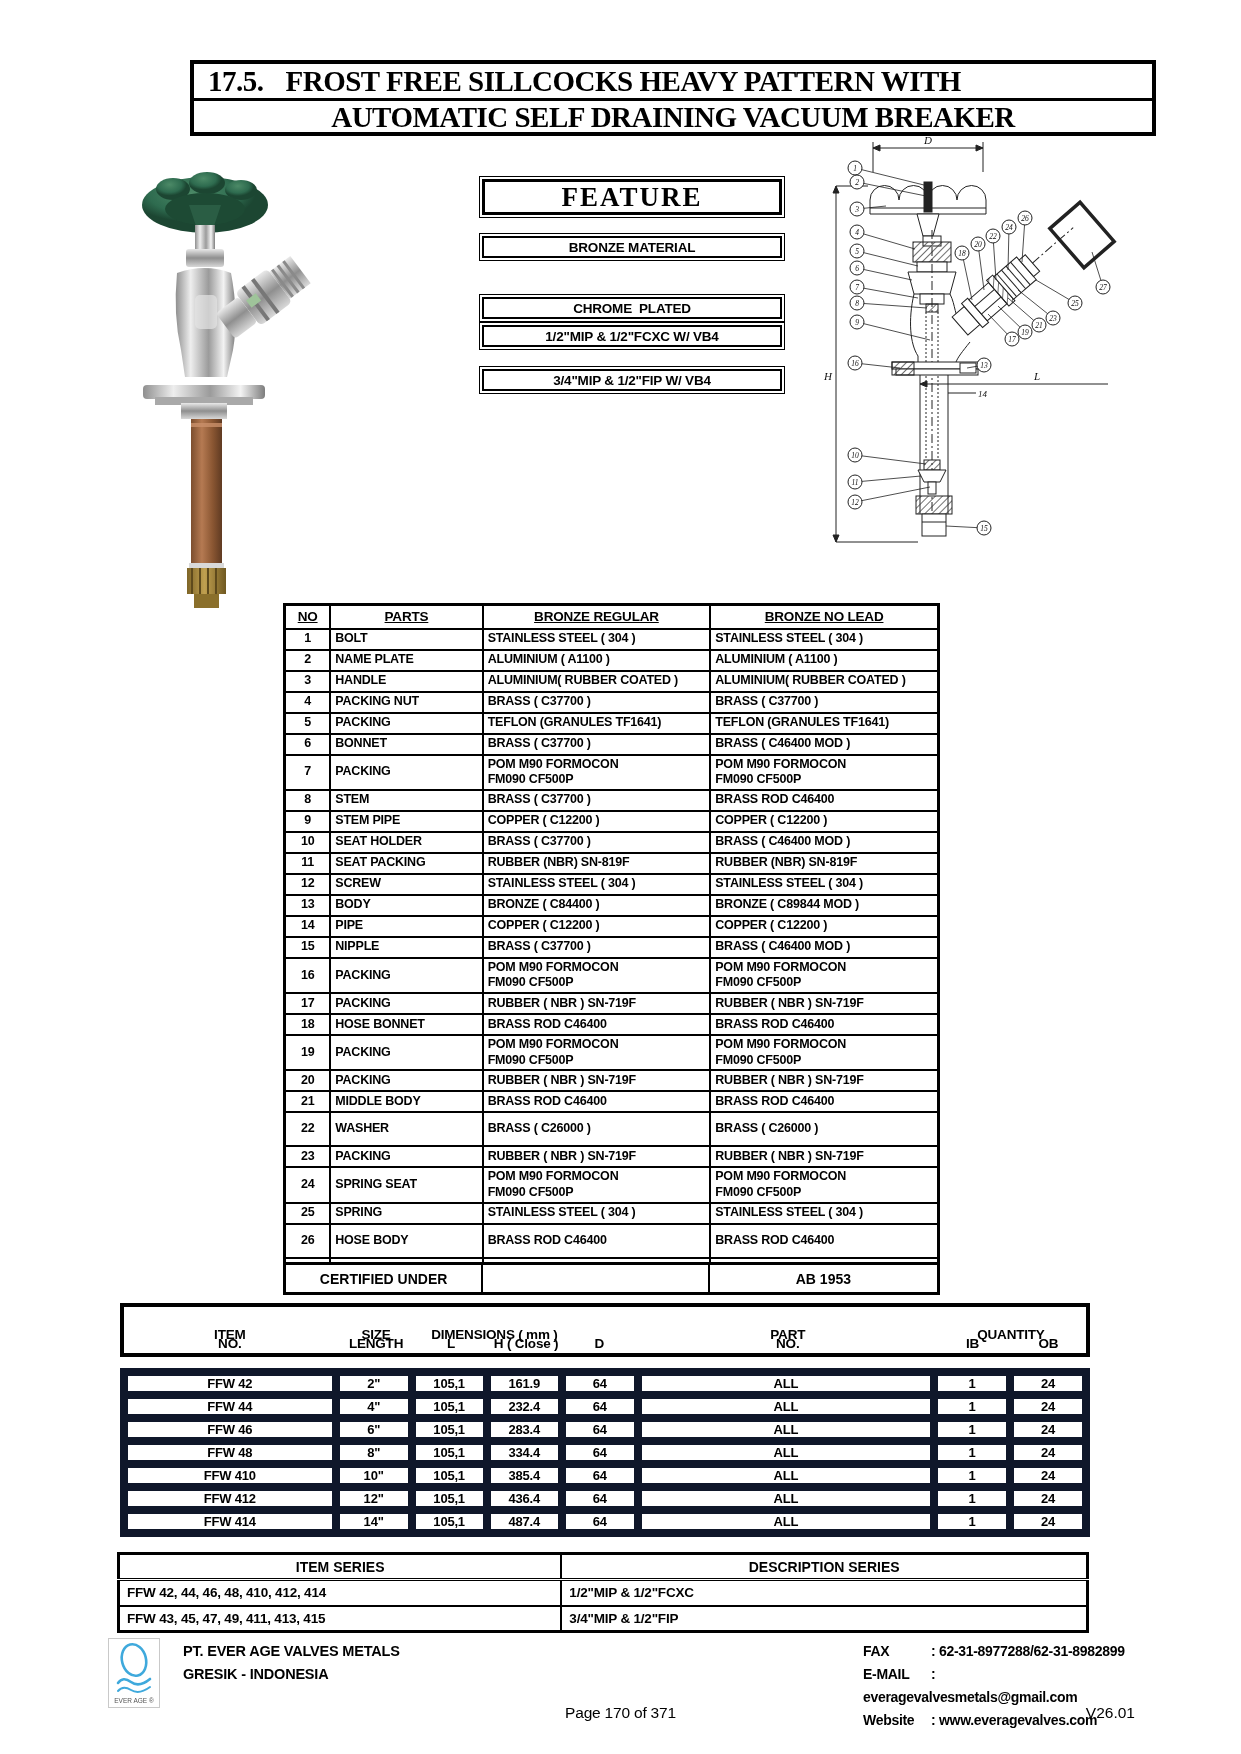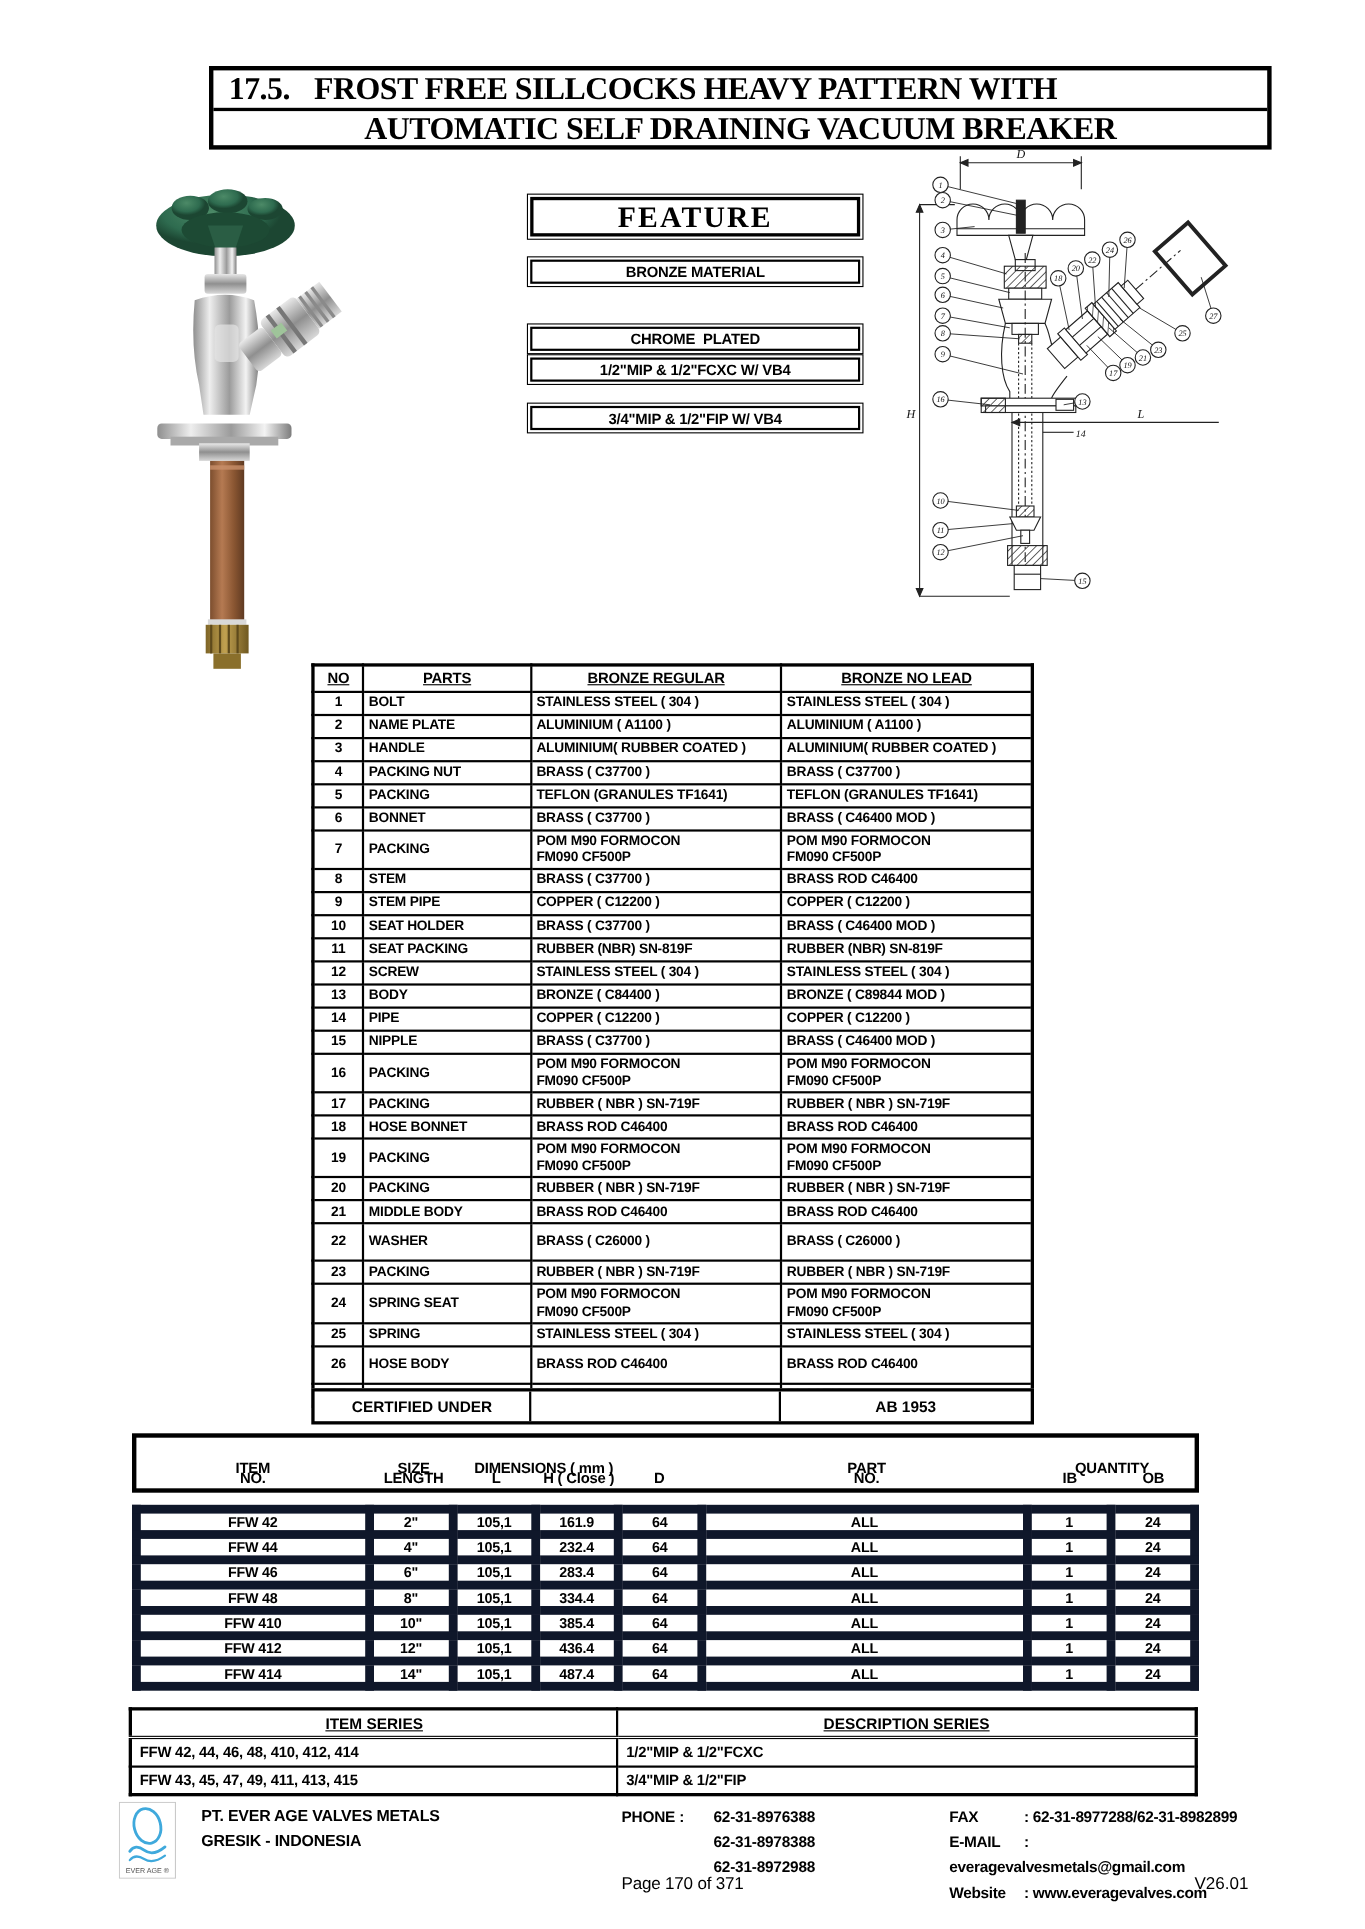--- a/index.html
+++ b/index.html
@@ -42,21 +42,21 @@
   .certified .c3 { width:34.9%; display:flex; align-items:center; justify-content:center; font:bold 14px "Liberation Sans",sans-serif; }
   
   .dim-header { position:absolute; left:120px; top:1303px; width:970px; height:54px; border:4px solid #000; background:#fff; }
   .dim-header span { position:absolute; transform:translateX(-50%); white-space:nowrap; font:bold 13.5px "Liberation Sans",sans-serif; letter-spacing:-0.2px; }
   .dh-r1 { top:20px; } .dh-r2 { top:29px; }
   
   .dtable { position:absolute; left:120px; top:1368px; width:970px; border:3px solid #000; table-layout:fixed; }
   .dtable td { border:8px solid #0f172a; font:bold 13px "Liberation Sans",sans-serif; letter-spacing:-0.2px; text-align:center; height:21px; }
   
   .stable { position:absolute; left:117px; top:1552px; width:972px; border:3px solid #000; table-layout:fixed; }
-  .stable th { border:2px solid #000; border-bottom:3px double #000; font:bold 14px "Liberation Sans",sans-serif; height:26px; text-align:center;text-decoration:underline; }
+  .stable th { border:2px solid #000; border-bottom:3px double #000; font:bold 14px "Liberation Sans",sans-serif; height:26px; text-align:center; }
   .stable td { border:2px solid #000; font:bold 13.5px "Liberation Sans",sans-serif; letter-spacing:-0.2px; height:26px; padding-left:7px; }
   
   .logo { position:absolute; left:108px; top:1638px; width:52px; height:70px; }
   .company { position:absolute; left:183px; top:1640px; font:bold 14.5px "Liberation Sans",sans-serif; line-height:23px; letter-spacing:-0.2px; }
   .phone { position:absolute; left:565px; top:1640px; width:176px; font:bold 14px "Liberation Sans",sans-serif; line-height:23px; letter-spacing:-0.2px; }
   .phone .p-label { position:absolute; left:0; top:0; }
   .phone .p-num { text-align:right; }
   .contact { position:absolute; left:863px; top:1640px; width:290px; font:bold 14px "Liberation Sans",sans-serif; line-height:23px; letter-spacing:-0.3px; }
   .contact .lbl { display:inline-block; width:68px; }
   .page-label { position:absolute; left:0; width:100%; top:1704px; text-align:center; font:15.5px "Liberation Sans",sans-serif; letter-spacing:-0.2px; }
@@ -668,26 +668,20 @@
       <path d="M10,53 q5,-6 13,-1 q8,5 19,-3" stroke-width="2"></path>
     </g>
     <text x="26" y="65" text-anchor="middle" font-size="6.5" fill="#555" font-family="Liberation Sans, sans-serif">EVER AGE ®</text>
   </svg>
 
   <div class="company">
     <div>PT. EVER AGE VALVES METALS</div>
     <div>GRESIK - INDONESIA</div>
   </div>
 
-  <div class="phone">
-    <span class="p-label">PHONE :</span>
-    <div class="p-num">62-31-8976388</div>
-    <div class="p-num">62-31-8978388</div>
-    <div class="p-num">62-31-8972988</div>
-  </div>
 
   <div class="contact">
     <div><span class="lbl">FAX</span><span>: 62-31-8977288/62-31-8982899</span></div>
     <div><span class="lbl">E-MAIL</span><span>: everagevalvesmetals@gmail.com</span></div>
     <div><span class="lbl">Website</span><span>: www.everagevalves.com</span></div>
   </div>
 
   <div class="page-label">Page 170 of 371</div>
   <div class="version-label">V26.01</div>
 

